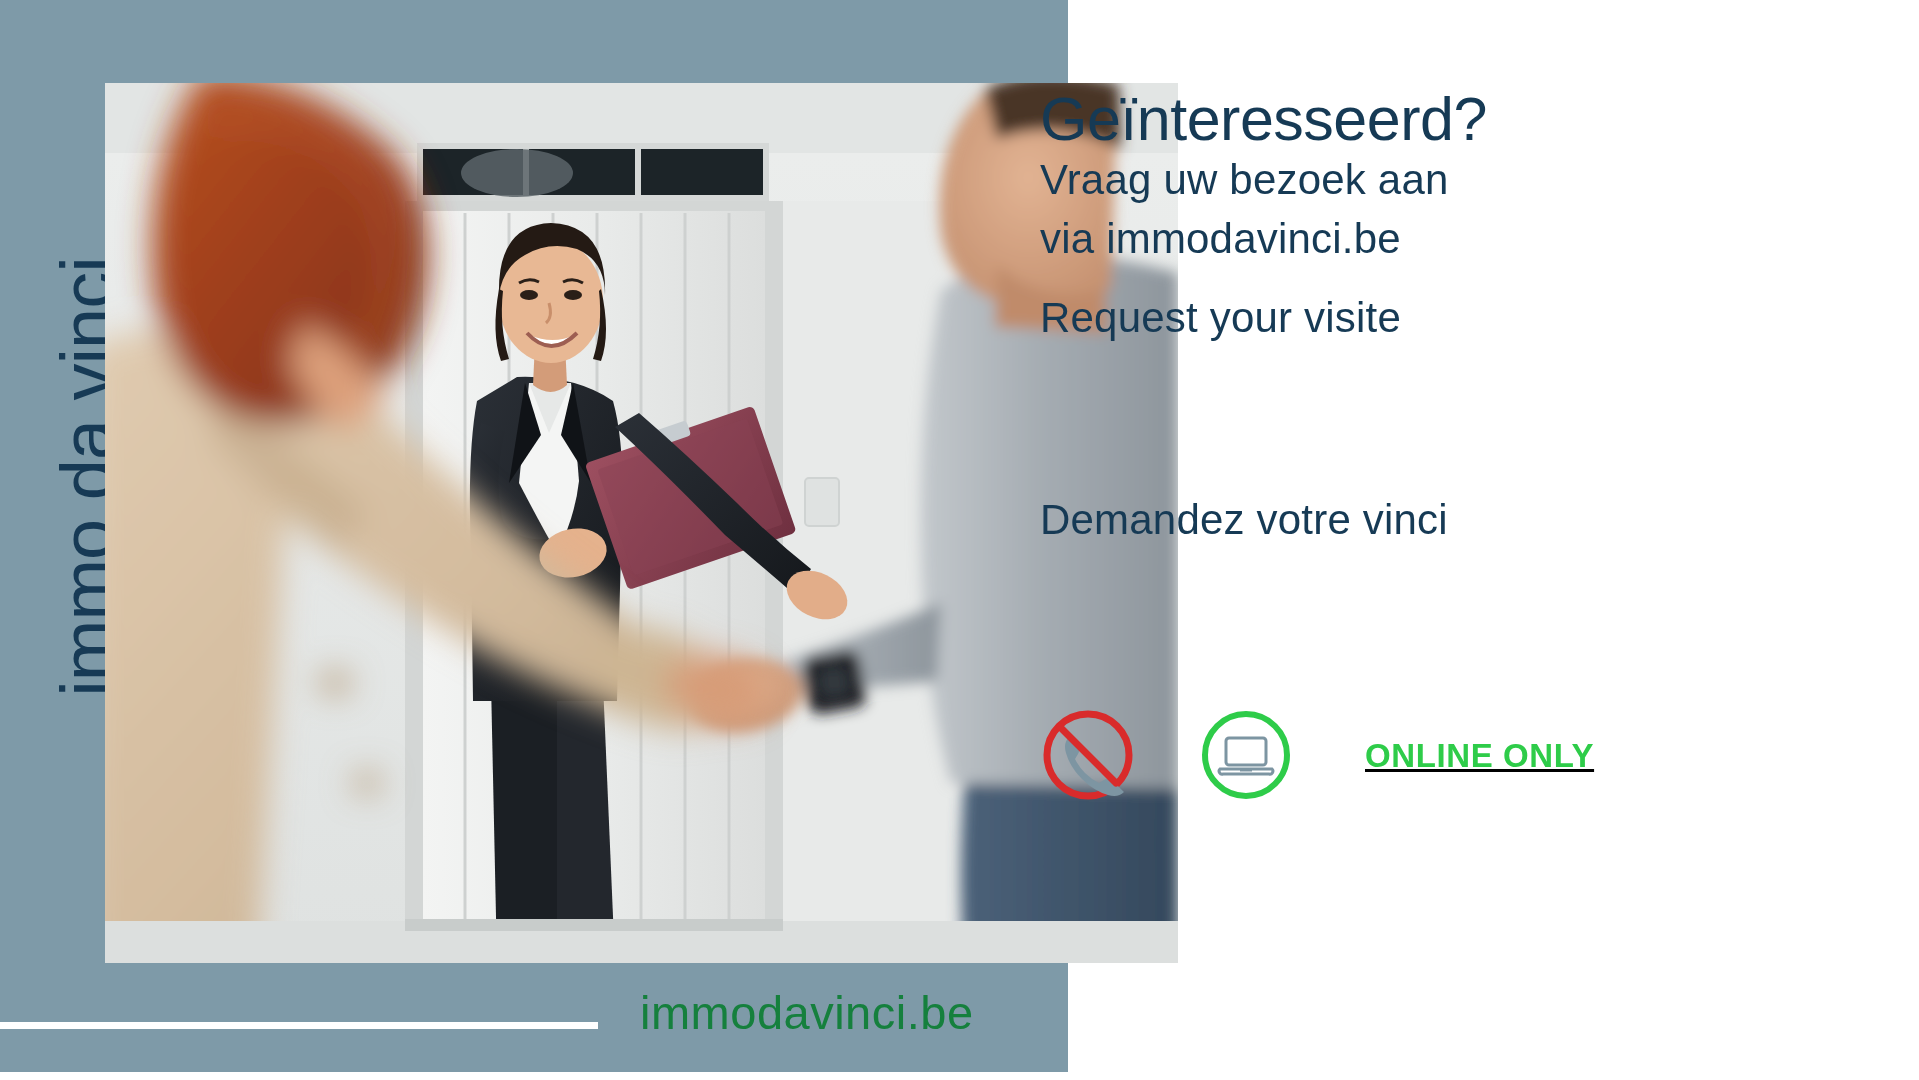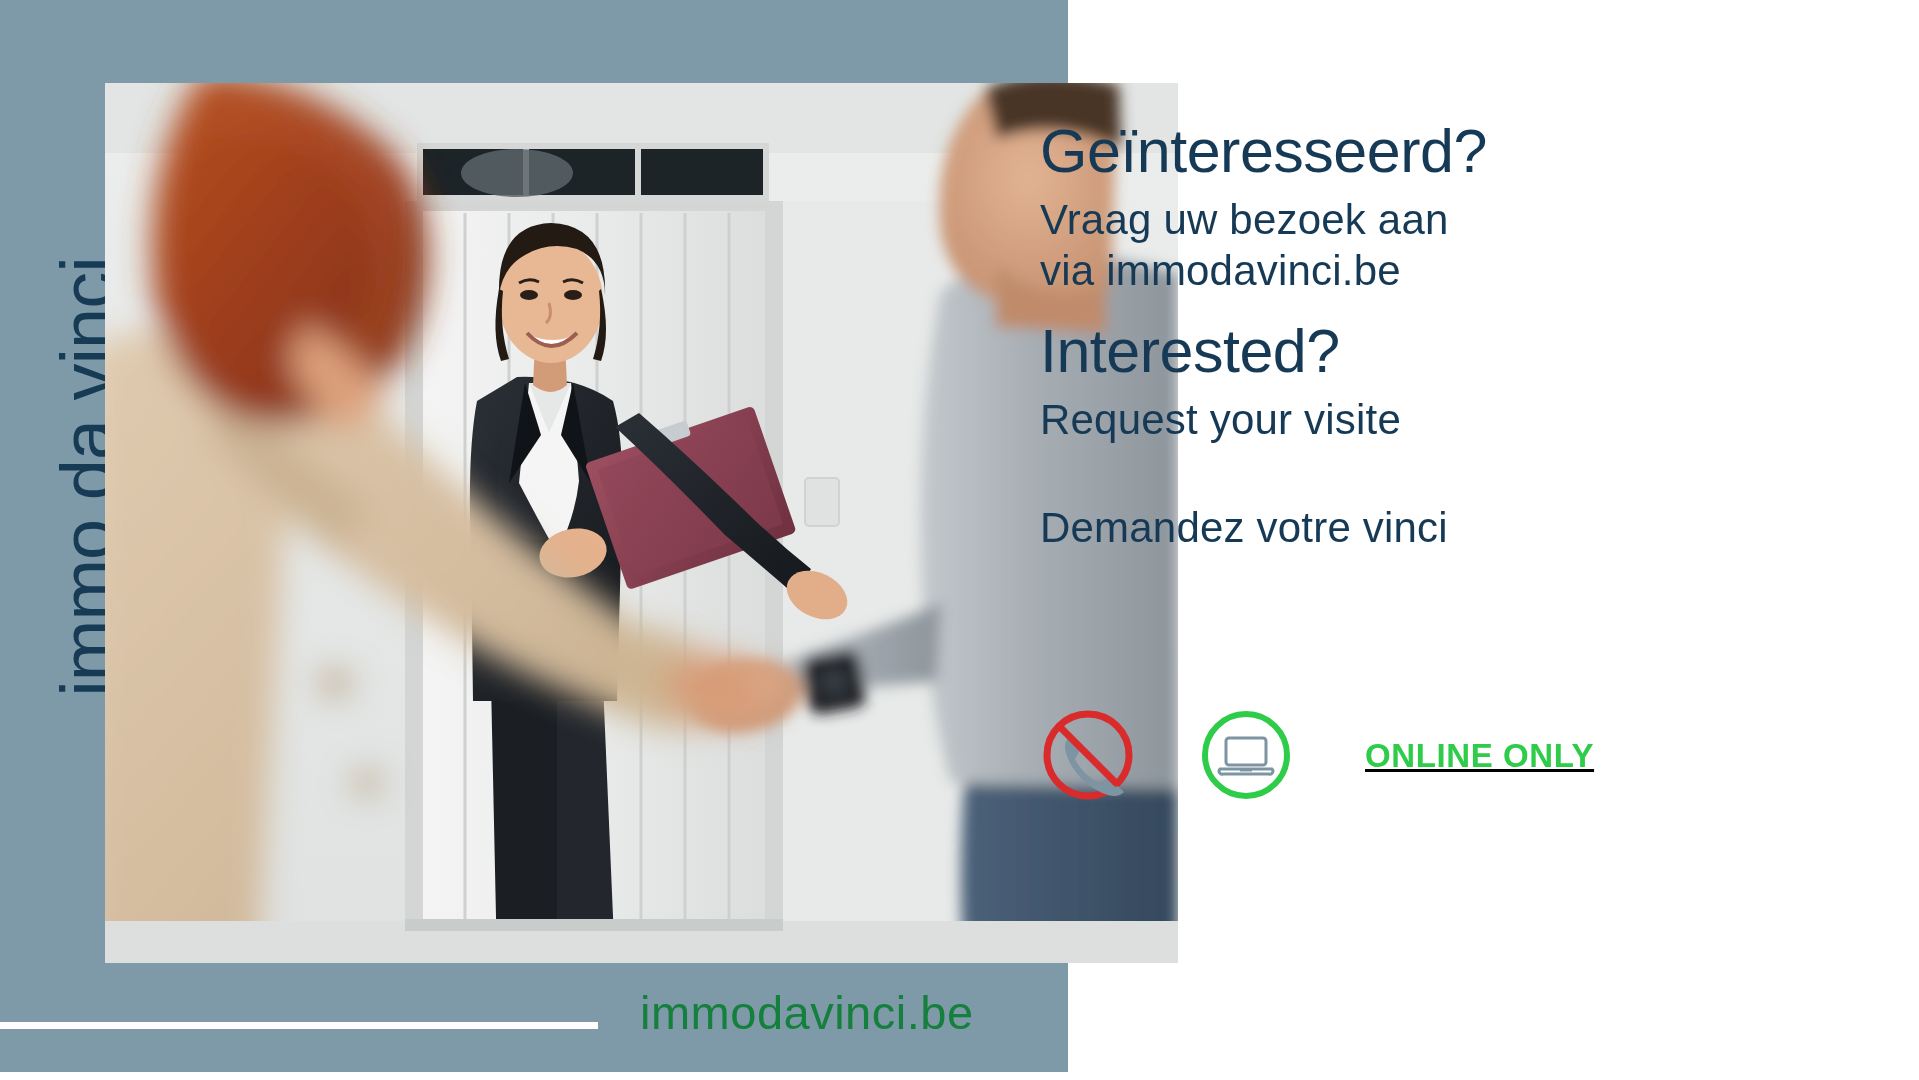--- a/index.html
+++ b/index.html
@@ -88,33 +88,32 @@
   .lang-block.fr{ top:490px; }
 
   .headline{
     font-family:"Liberation Sans", sans-serif;
     font-size:61px;
     font-weight:400;
     letter-spacing:-0.5px;
     color:#163a55;
     line-height:1.02;
     white-space:nowrap;
-    margin-top:32px;
   }
   .subline{
     font-family:"Liberation Sans", sans-serif;
     font-size:42px;
     font-weight:400;
     letter-spacing:0.2px;
     color:#163a55;
     line-height:1.22;
     white-space:nowrap;
-    margin-top:12px;
-  }
-  .subline.second{ margin-top:0; }
+    margin-top:4px;
+  }
+  .subline.second{ margin-top:8px; }
 
   
   .badge-row{
     position:absolute;
     left:0; top:700px;
     width:879px; height:110px;
     display:flex;
     align-items:center;
     text-decoration:underline;
   }
@@ -308,21 +307,20 @@
 
   <div class="right-col">
 
     <div class="lang-block nl">
       <div class="headline">Geïnteresseerd?</div>
       <div class="subline">Vraag uw bezoek aan</div>
       <div class="subline second">via immodavinci.be</div>
     </div>
 
     <div class="lang-block en">
-      <div class="headline">Interested?</div>
       <div class="subline">Request your visite</div>
     </div>
 
     <div class="lang-block fr">
       <div class="subline">Demandez votre vinci</div>
     </div>
 
     <div class="badge-row">
 
       <span class="icon-wrap icon-nophone">

